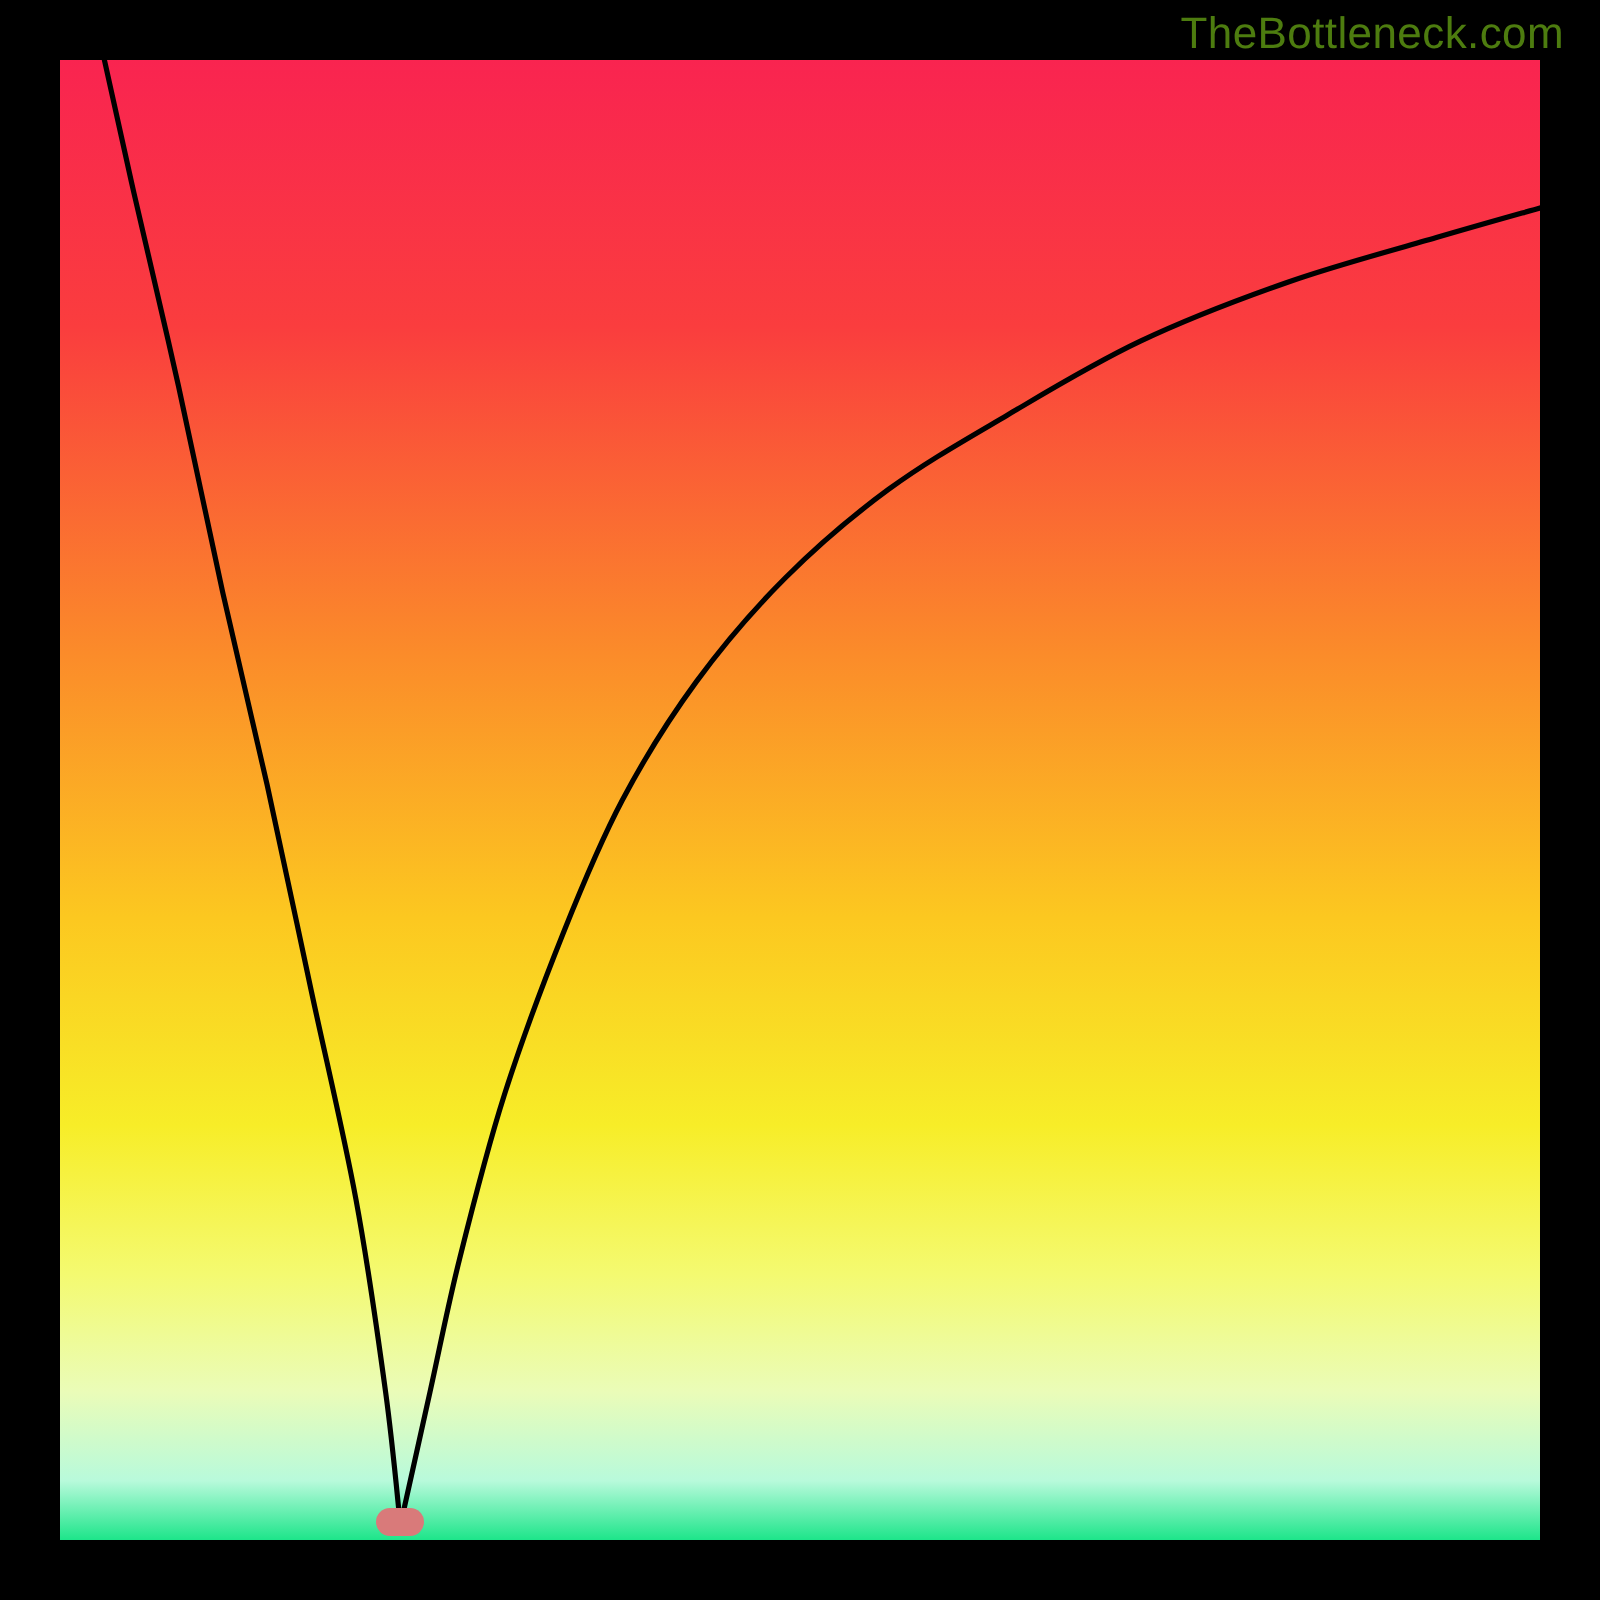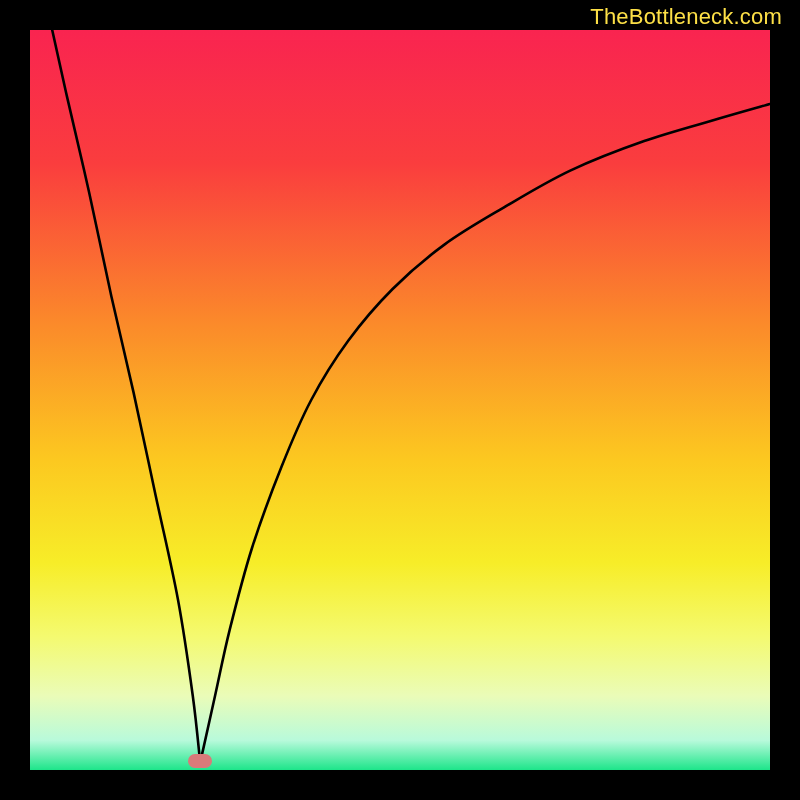--- a/index.html
+++ b/index.html
@@ -39,21 +39,21 @@
     width: 24px;
     height: 14px;
     border-radius: 7px;
     background: #D97A7A;
     transform: translate(-50%, -50%);
   }
   .watermark {
     position: absolute;
     top: 4px;
     right: 18px;
-    color: #fde047;
+    color: #4d7c0f;
     font-size: 22px;
     font-weight: 400;
     letter-spacing: 0.2px;
     user-select: none;
   }
 </style>
 </head>
 <body>
 
 <div class="frame">

